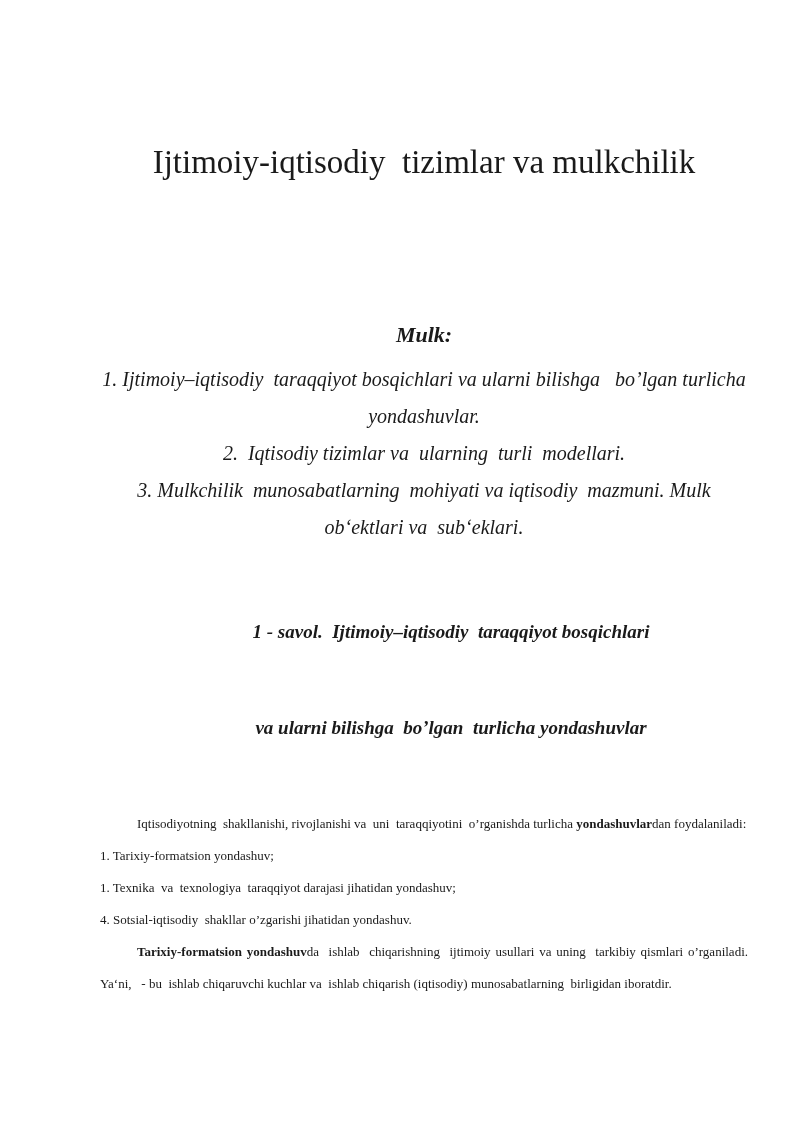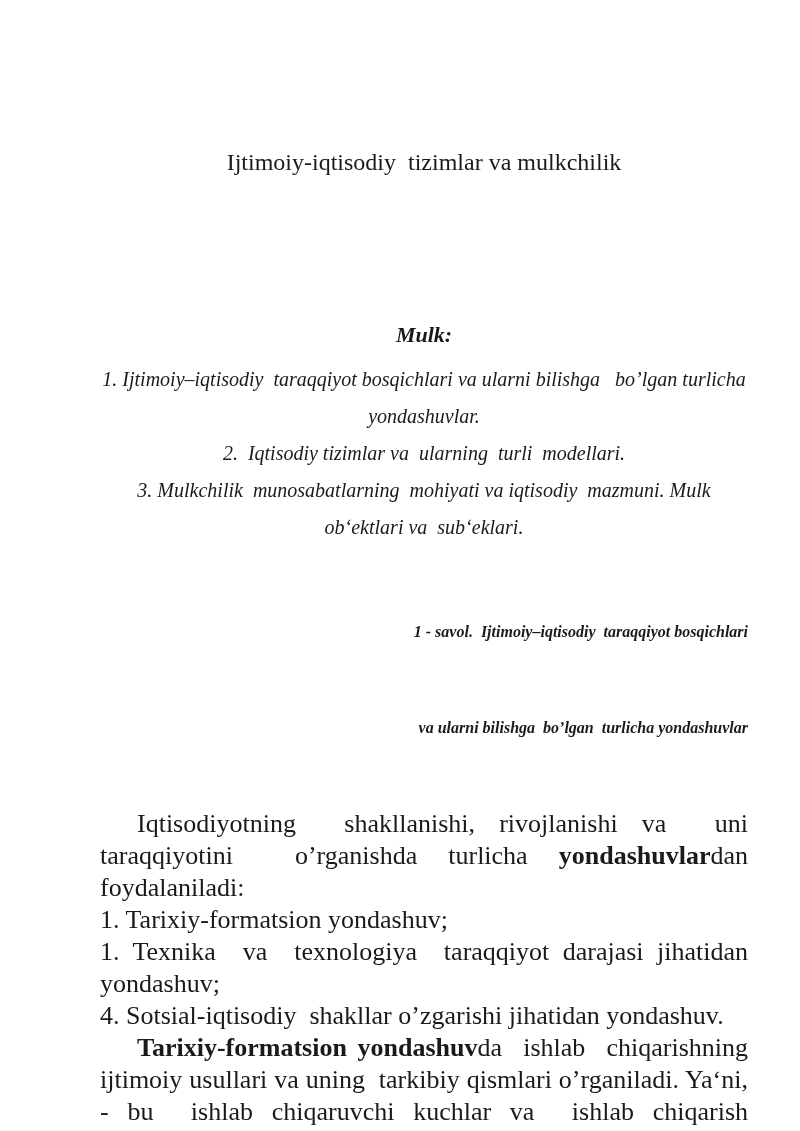--- a/index.html
+++ b/index.html
@@ -16,21 +16,21 @@
   }
   .page {
     box-sizing: border-box;
     width: 800px;
     height: 1131px;
     padding: 72px 52px 0 100px;
     background: #ffffff;
   }
   .doc-title {
     text-align: center;
-    font-size: 24px;
+    font-size: 33px;
     line-height: 36px;
     font-weight: 400;
     white-space: pre-wrap;
   }
   .plan-heading {
     margin-top: 64px;
     text-align: center;
     font-size: 22px;
     line-height: 37px;
     font-weight: 700;
@@ -43,33 +43,33 @@
   .plan-item {
     font-size: 20px;
     line-height: 37px;
     font-style: italic;
     text-align: center;
     white-space: pre-wrap;
   }
   .question-heading {
     margin-top: 6px;
     padding-left: 54px;
-    text-align: right;
-    font-size: 16px;
+    text-align: center;
+    font-size: 19px;
     line-height: 32px;
     font-weight: 700;
     font-style: italic;
     white-space: pre-wrap;
   }
   .body-text {
     margin-top: 0;
   }
   .para {
     margin: 0;
-    font-size: 26px;
+    font-size: 13px;
     line-height: 32px;
     text-align: justify;
     white-space: pre-wrap;
   }
   .para.indent {
     text-indent: 37px;
   }
   .para b {
     font-weight: 700;
   }

